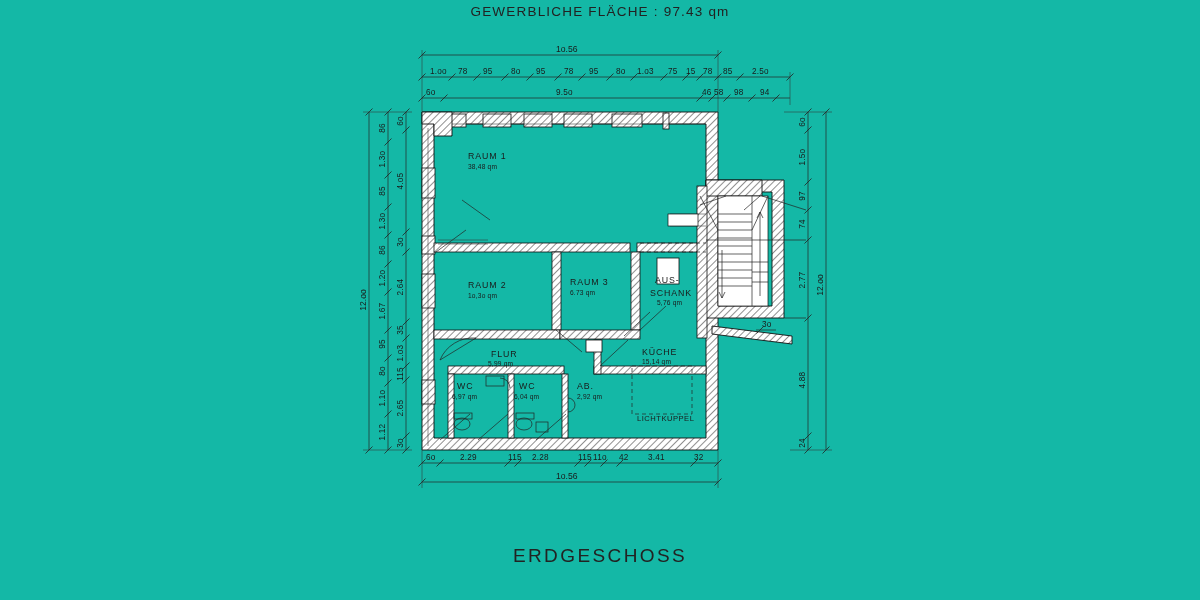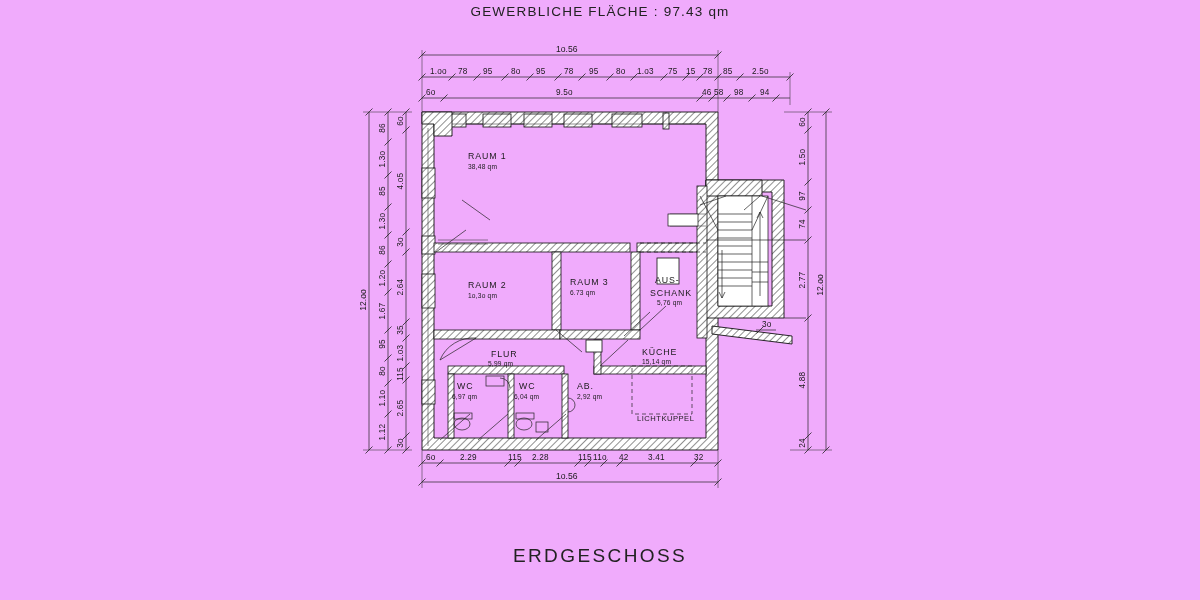--- a/index.html
+++ b/index.html
@@ -1,18 +1,18 @@
 <!DOCTYPE html>
 <html><head>
 <meta charset="utf-8">
 <style>
   html,body{margin:0;padding:0;background:#ffffff;}
   body{width:1200px;height:600px;overflow:hidden;
        font-family:"Liberation Sans","DejaVu Sans",sans-serif;color:#1a1a1a;}
-  #sheet{position:relative;width:1200px;height:600px;background:#f0abfc;}
+  #sheet{position:relative;width:1200px;height:600px;background:#14b8a6;}
   .hdr{position:absolute;top:4px;left:0;width:1200px;text-align:center;
        font-size:13.5px;letter-spacing:1.2px;color:#222;}
   .ftr{position:absolute;top:545px;left:0;width:1200px;text-align:center;
        font-size:19px;letter-spacing:2.4px;color:#222;}
   svg{position:absolute;top:0;left:0;}
   text{font-family:"Liberation Sans","DejaVu Sans",sans-serif;fill:#1a1a1a;}
   .dim{font-size:8.2px;letter-spacing:.2px;}
   .dimbig{font-size:8.6px;}
   .rname{font-size:8.8px;letter-spacing:.9px;}
   .rarea{font-size:6.6px;letter-spacing:.2px;}

